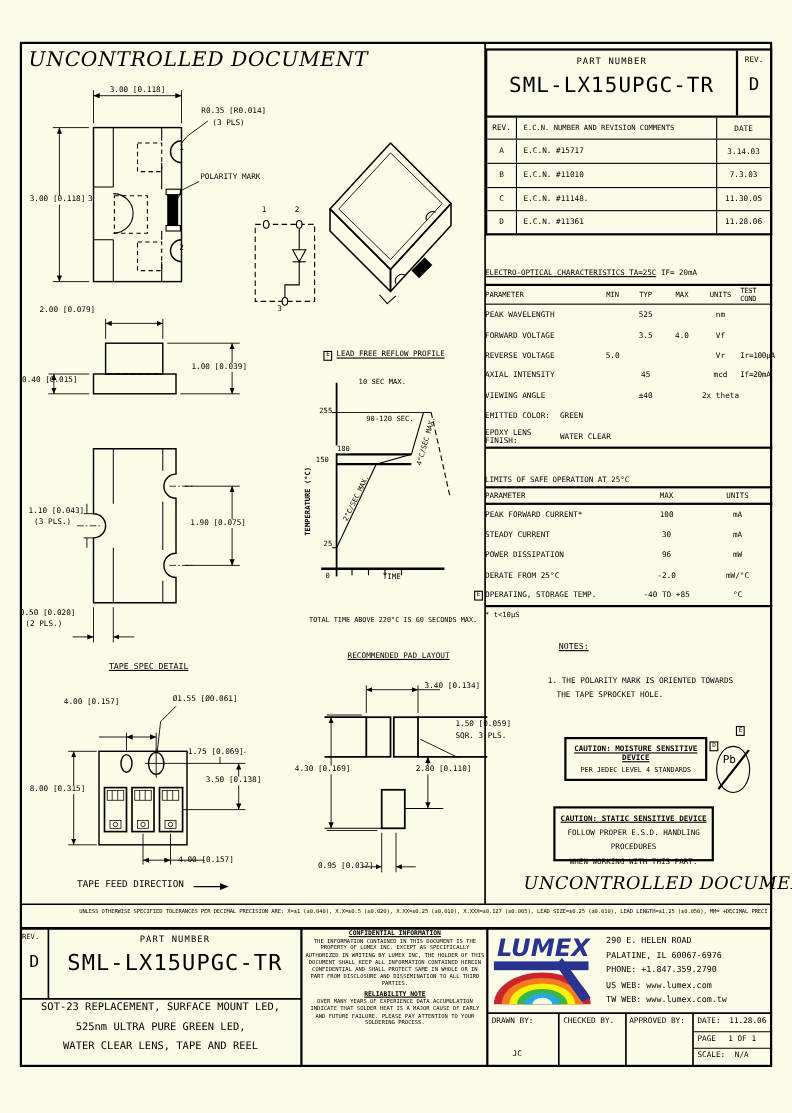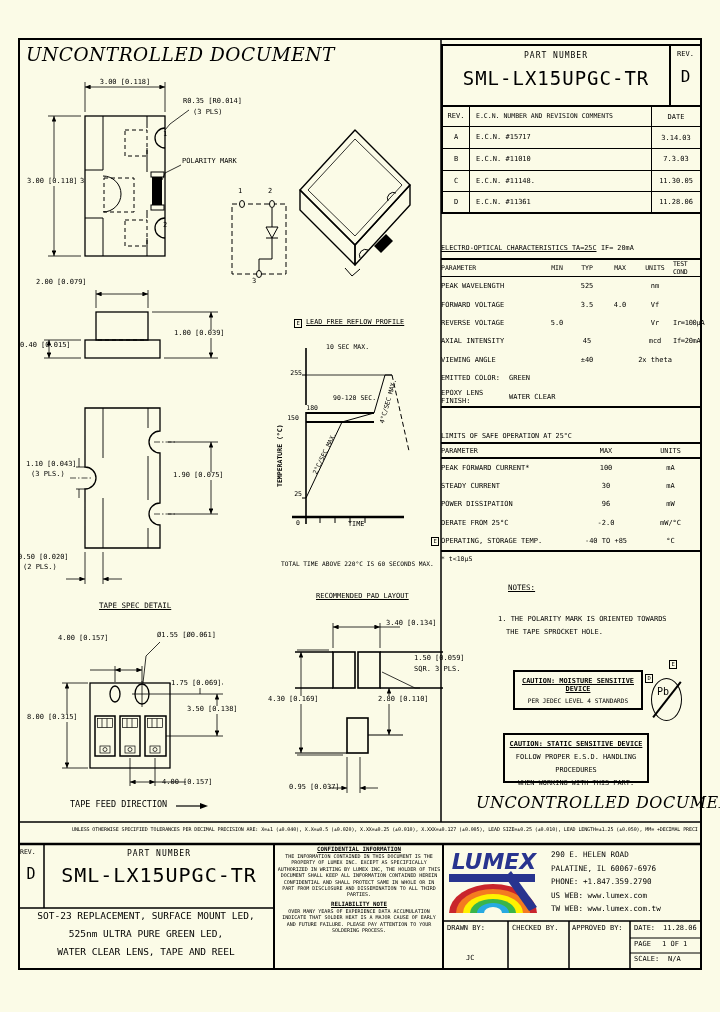--- a/index.html
+++ b/index.html
@@ -420,21 +420,21 @@
   <span class="lbl" style="left:23px;top:564px">(2 PLS.)</span>
 
   <span class="mk" style="left:294px;top:319px">E</span>
   <span class="lbl u" style="left:306px;top:319px;font-size:6.8px">LEAD FREE REFLOW PROFILE</span>
   <span class="lbl" style="left:326px;top:344px;font-size:6.5px">10 SEC MAX.</span>
   <span class="lbl" style="left:284px;top:370px;width:18px;text-align:right;font-size:6.5px">255</span>
   <span class="lbl bg" style="left:300px;top:405px;width:18px;text-align:right;font-size:6.5px">180</span>
   <span class="lbl bg" style="left:284px;top:415px;width:18px;text-align:center;font-size:6.5px">150</span>
   <span class="lbl" style="left:288px;top:491px;width:14px;text-align:right;font-size:6.5px">25</span>
   <span class="lbl" style="left:296px;top:520px;font-size:6.5px">0</span>
-  <span class="lbl bg" style="left:333px;top:395px;font-size:6.5px">90-120 SEC.</span>
+  <span class="lbl bg" style="left:333px;top:378px;font-size:6.5px">90-120 SEC.</span>
   <span class="lbl" style="left:311px;top:472px;font-size:6.3px;transform:rotate(-64deg);transform-origin:0 0">2°C/SEC MAX.</span>
   <span class="lbl" style="left:378px;top:422px;font-size:6.3px;transform:rotate(-74deg);transform-origin:0 0">4°C/SEC MAX.</span>
   <span class="lbl" style="left:277px;top:487px;font-size:6.5px;transform:rotate(-90deg);transform-origin:0 0;font-weight:bold">TEMPERATURE (°C)</span>
   <span class="lbl" style="left:348px;top:521px;font-size:6.8px">TIME</span>
   <span class="lbl" style="left:281px;top:561px;font-size:6.2px">TOTAL TIME ABOVE 220°C IS 60 SECONDS MAX.</span>
 
   <span class="lbl u" style="left:99px;top:602px;font-size:7.5px">TAPE SPEC DETAIL</span>
   <span class="lbl" style="left:58px;top:635px">4.00 [0.157]</span>
   <span class="lbl" style="left:157px;top:632px">Ø1.55 [Ø0.061]</span>
   <span class="lbl bg" style="left:171px;top:680px">1.75 [0.069]</span>

